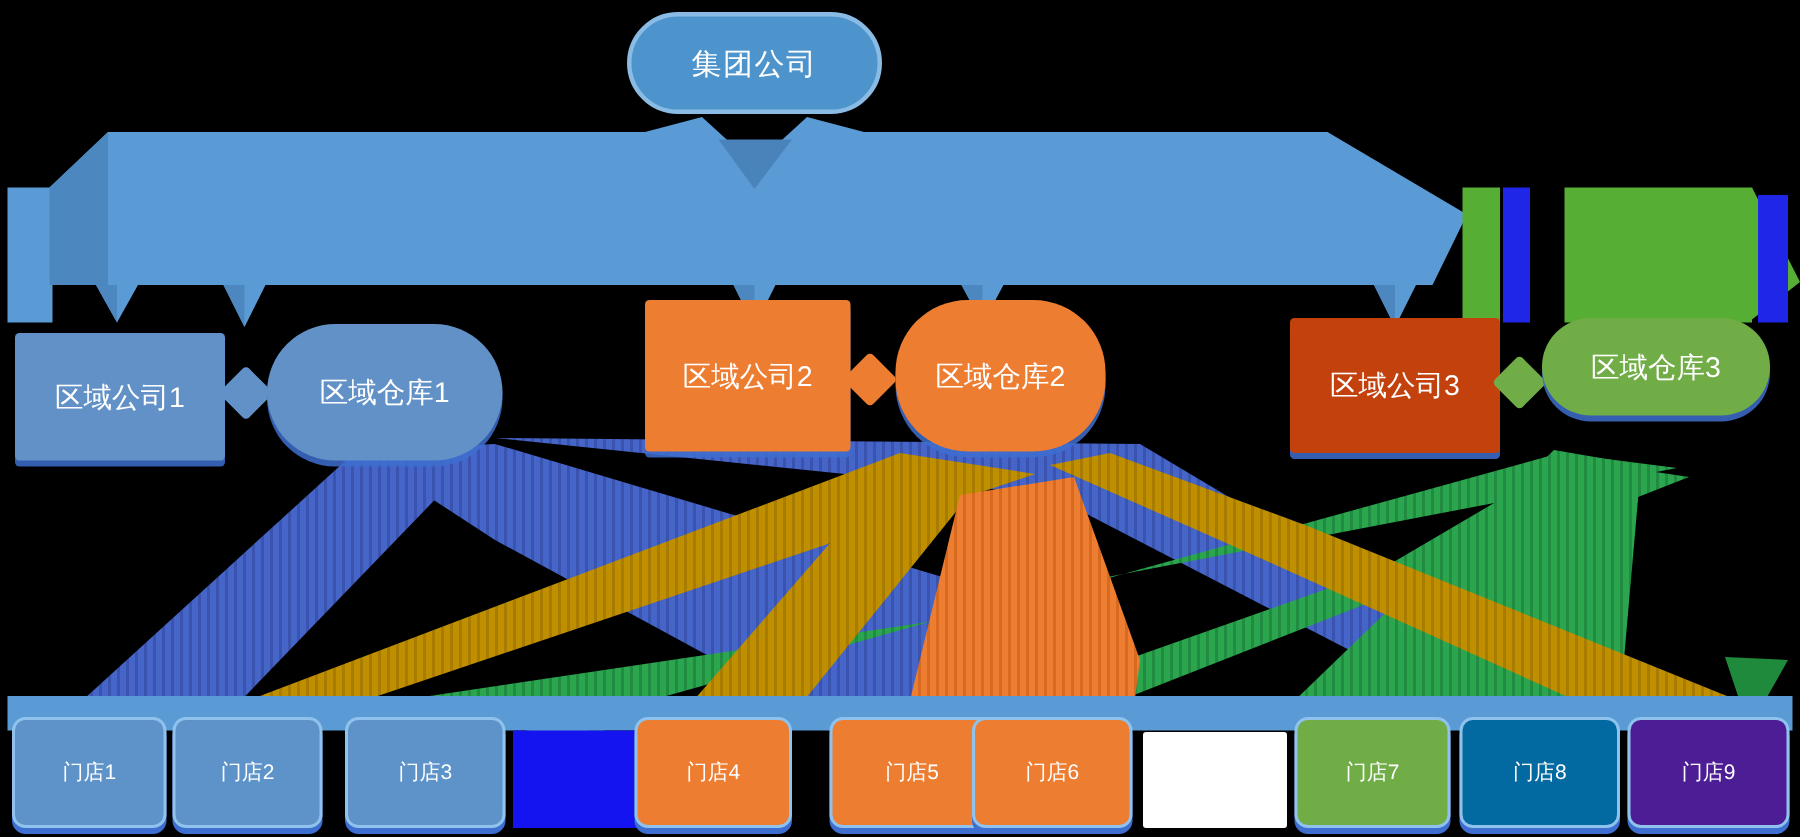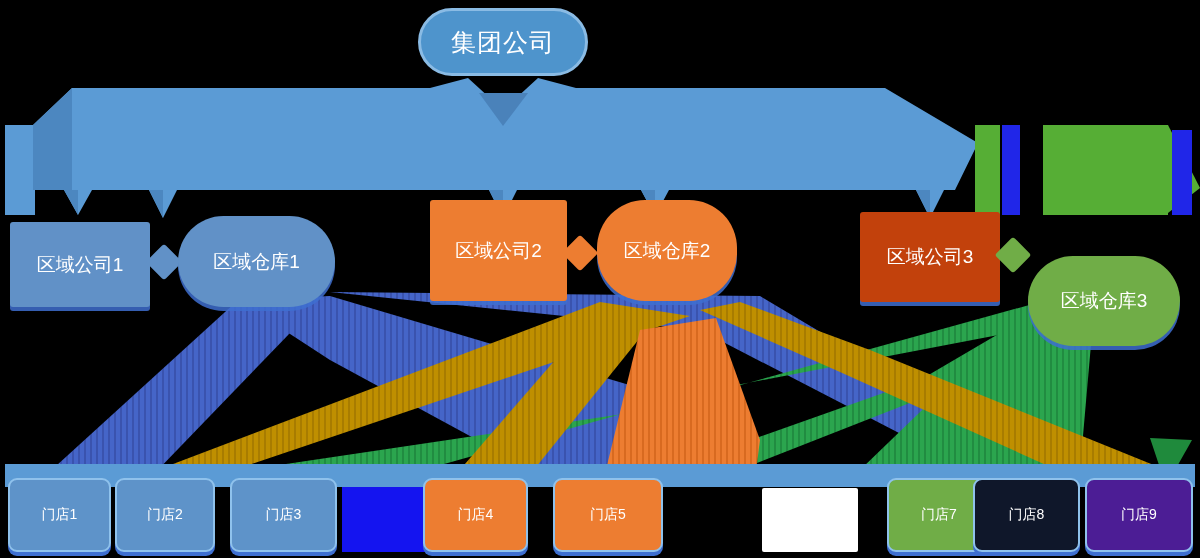--- a/index.html
+++ b/index.html
@@ -3,45 +3,45 @@
 <meta charset="utf-8">
 <style>
   html,body{margin:0;padding:0;background:#000;}
   .stage{position:relative;width:1200px;height:558px;background:#000;overflow:hidden;
          font-family:"Liberation Sans","DejaVu Sans",sans-serif;}
   svg.links{position:absolute;left:0;top:0;width:1200px;height:558px;}
   .node{position:absolute;display:flex;align-items:center;justify-content:center;
         color:#fff;text-align:center;box-sizing:border-box;}
   
   .hq{left:418px;top:8px;width:170px;height:68px;background:#4E94CC;
-      border:3px solid #8ABBE4;border-radius:36px;font-size:25px;letter-spacing:1px;}
+      border:3px solid #8ABBE4;border-radius:36px;font-size:20px;letter-spacing:1px;}
   
   .rbox{font-size:19px;box-shadow:0 4px 0 rgba(62,111,208,.85);border-radius:3px;}
   .co1{left:10px;top:222px;width:140px;height:85px;background:#6191C7;}
   .wh1{left:178px;top:216px;width:157px;height:91px;background:#6191C7;border-radius:46px;}
   .co2{left:430px;top:200px;width:137px;height:101px;background:#ED7D31;}
   .wh2{left:597px;top:200px;width:140px;height:101px;background:#ED7D31;border-radius:48px;}
   .co3{left:860px;top:212px;width:140px;height:90px;background:#c2410c;}
-  .wh3{left:1028px;top:212px;width:152px;height:90px;background:#70AD47;border-radius:45px;margin-top:44px;}
+  .wh3{left:1028px;top:212px;width:152px;height:65px;background:#70AD47;border-radius:45px;}
   
   .dia{width:26px;height:26px;transform:rotate(45deg);border-radius:3px;}
   .d1{left:151px;top:249px;background:#6191C7;}
   .d2{left:567px;top:240px;background:#ED7D31;}
   .d3{left:1000px;top:242px;background:#70AD47;}
   
   .store{top:478px;height:74px;font-size:14px;border:2px solid #8FC2EC;border-radius:9px;
          box-shadow:0 4px 0 #3E6FD0;}
   .s1{left:8px;width:103px;background:#5E93C9;}
   .s2{left:115px;width:100px;background:#5E93C9;}
   .s3{left:230px;width:107px;background:#5E93C9;}
   .s4{left:423px;width:105px;background:#ED7D31;}
   .s5{left:533px;width:110px;background:#ED7D31;margin-left:20px;}
   .s6{left:648px;width:107px;background:#ED7D31;}
-  .s7{left:863px;width:104px;background:#70AD47;margin-left:24px;}
-  .s8{left:973px;width:107px;background:#0f172a;}
+  .s7{left:863px;width:104px;background:#70AD47;}
+  .s8{left:973px;width:107px;background:#0369a1;}
   .s9{left:1085px;width:108px;background:#4c1d95;}
   
   .blank-white{left:762px;top:488px;width:96px;height:64px;background:#FFFFFF;border-radius:2px;}
   .blank-blue{left:342px;top:487px;width:83px;height:65px;background:#1414F0;}
 </style>
 </head>
 <body>
 
 <div class="stage">
 
@@ -145,20 +145,23 @@
   </div>
   <div class="node store s3">
     <span>门店3</span>
   </div>
   <div class="node store s4">
     <span>门店4</span>
   </div>
   <div class="node store s5">
     <span>门店5</span>
   </div>
+  <div class="node store s6">
+    <span>门店6</span>
+  </div>
   <div class="node blank-white"></div>
   <div class="node store s7">
     <span>门店7</span>
   </div>
   <div class="node store s8">
     <span>门店8</span>
   </div>
   <div class="node store s9">
     <span>门店9</span>
   </div>

